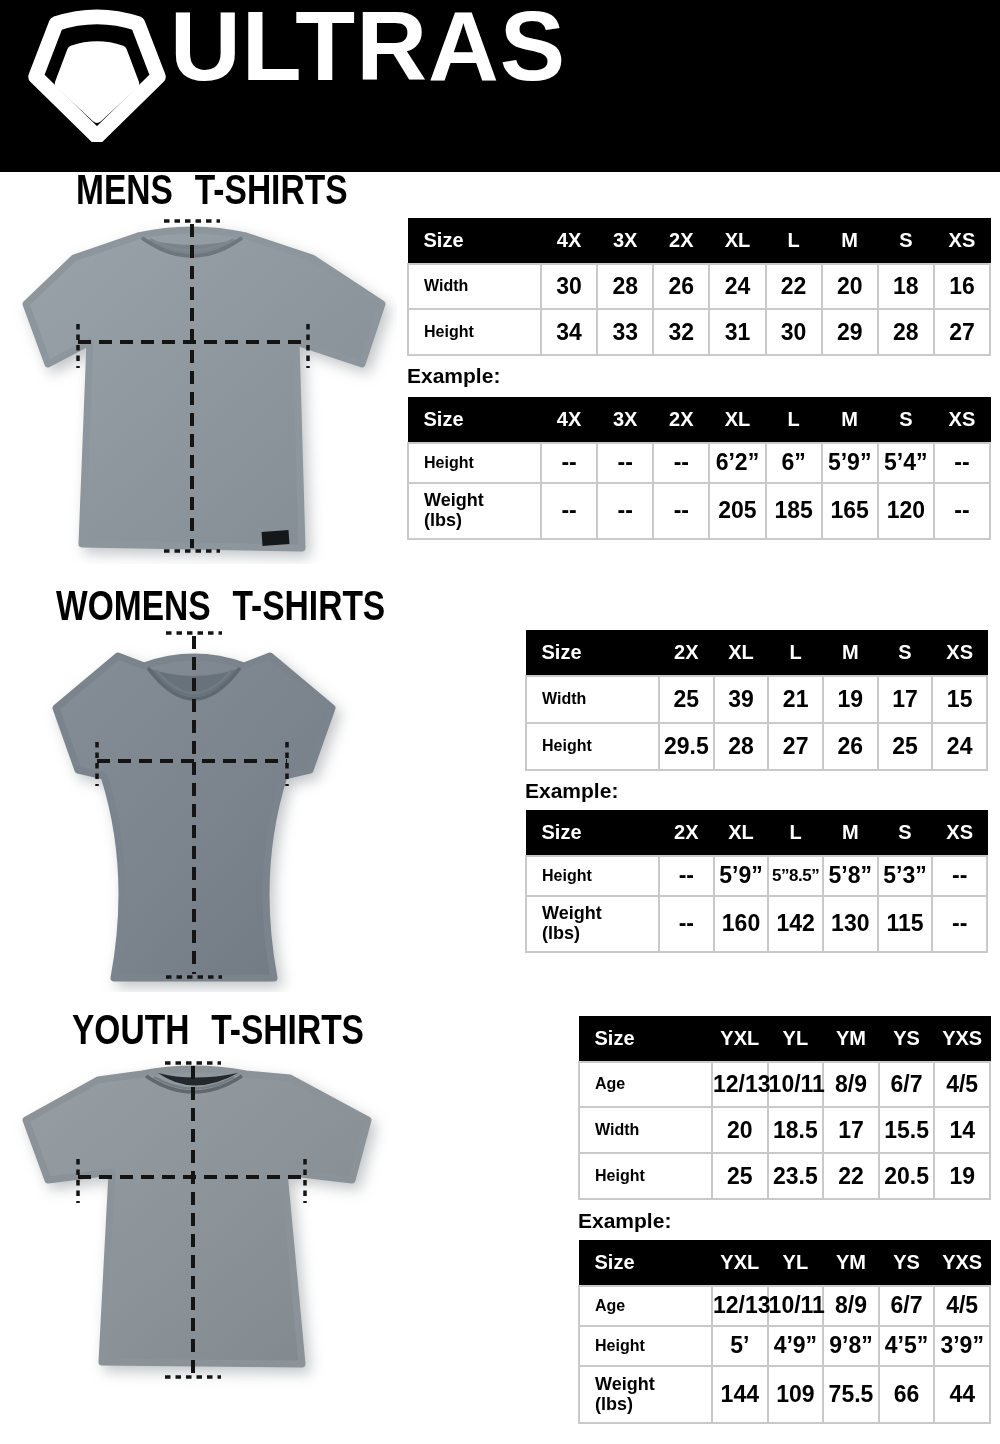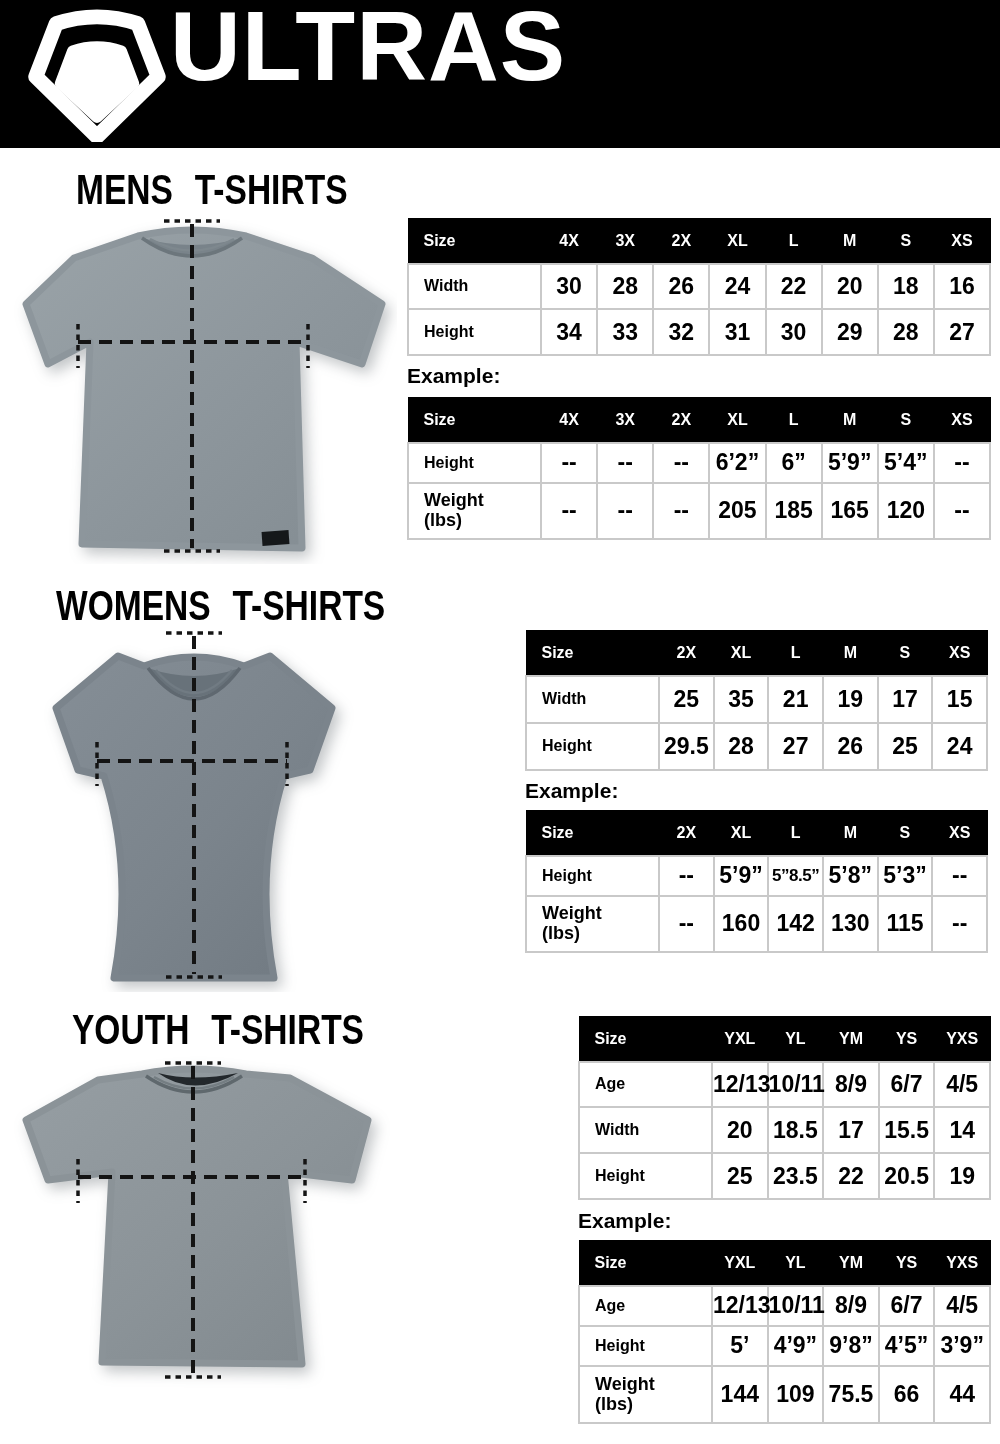--- a/index.html
+++ b/index.html
@@ -2,21 +2,21 @@
 <html><head>
 <meta charset="utf-8">
 <style>
   html { background:#ffffff; }
   body {
     margin:0; width:1000px; height:1444px; position:relative;
     background:#ffffff; overflow:hidden;
     font-family:"Liberation Sans", sans-serif; color:#000;
   }
   
-  .site-header { position:absolute; left:0; top:0; width:1000px; height:148px; background:#000; }
+  .site-header { position:absolute; left:0; top:0; width:1000px; height:172px; background:#000; }
   .logo-svg { position:absolute; left:28px; top:6px; width:138px; height:136px; }
   .brand {
     position:absolute; left:170px; top:-10px; color:#fff;
     font-size:98px; font-weight:700; line-height:112px; letter-spacing:1px; white-space:nowrap;
   }
   .domain-text {
     position:absolute; left:158px; top:94px; color:#fff;
     font-size:40px; font-weight:400; line-height:44px; white-space:nowrap;
   }
   
@@ -25,21 +25,21 @@
     letter-spacing:0px; word-spacing:16px; white-space:nowrap;
     transform:scaleX(0.78); transform-origin:left center;
   }
   
   .example-label { position:absolute; font-size:21px; font-weight:700; }
   
   .tbl { position:absolute; }
   .size-table { width:100%; height:100%; border-collapse:collapse; table-layout:fixed; }
   .size-table thead tr { height:45px; }
   .size-table thead th {
-    background:#000; color:#fff; font-size:16px; font-weight:700;
+    background:#000; color:#fff; font-size:20px; font-weight:700;
     text-align:center; border:1px solid #000; padding:0;
   }
   .size-table th.row-head { text-align:left; padding-left:15px; width:117px; }
   .size-table tbody th, .size-table tbody td {
     background:#fff; border:2px solid #c9c9c9; font-weight:700; color:#000; padding:0;
   }
   .size-table tbody th { font-size:16px; text-align:left; }
   .size-table tbody td { font-size:23px; text-align:center; }
   .size-table tbody th.two-line { font-size:18px; line-height:1.08; white-space:pre-line; }
   .size-table tbody td.small { font-size:17px; letter-spacing:-0.5px; }
@@ -207,21 +207,21 @@
           <th>L</th>
           <th>M</th>
           <th>S</th>
           <th>XS</th>
         </tr>
       </thead>
       <tbody>
         <tr>
           <th class="row-head">Width</th>
           <td>25</td>
-          <td>35</td>
+          <td>39</td>
           <td>21</td>
           <td>19</td>
           <td>17</td>
           <td>15</td>
         </tr>
         <tr>
           <th class="row-head">Height</th>
           <td>29.5</td>
           <td>28</td>
           <td>27</td>

